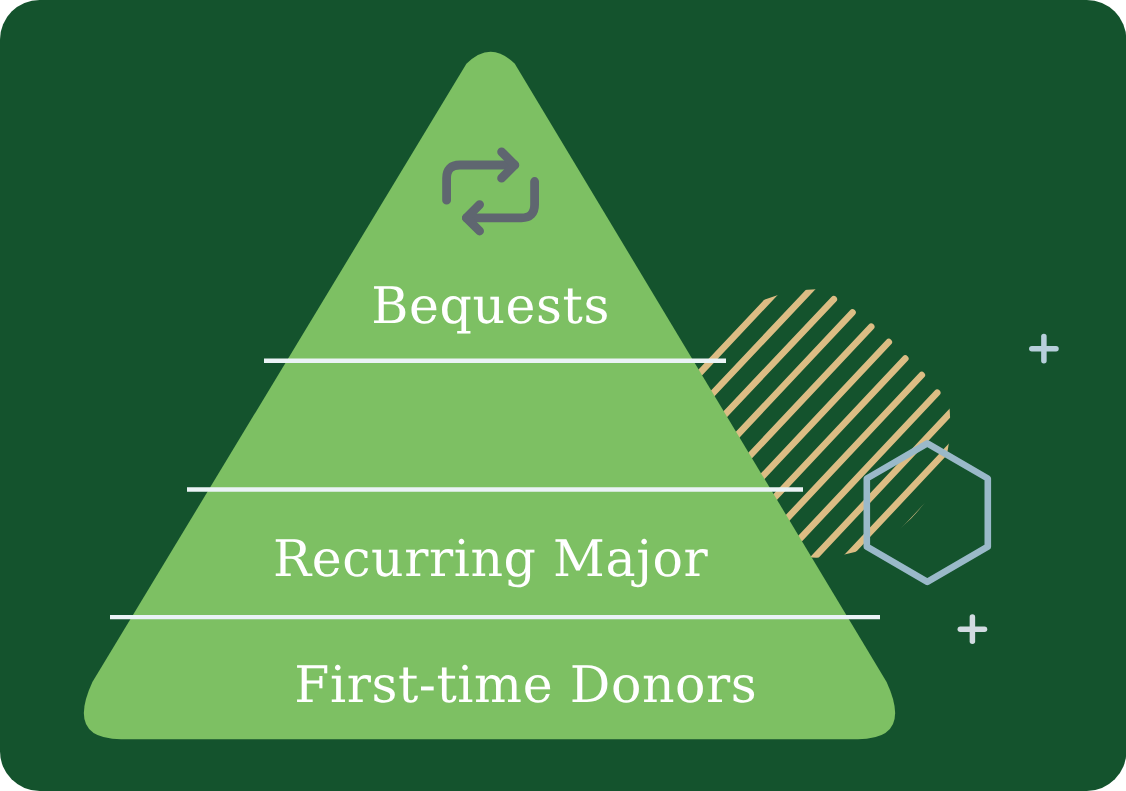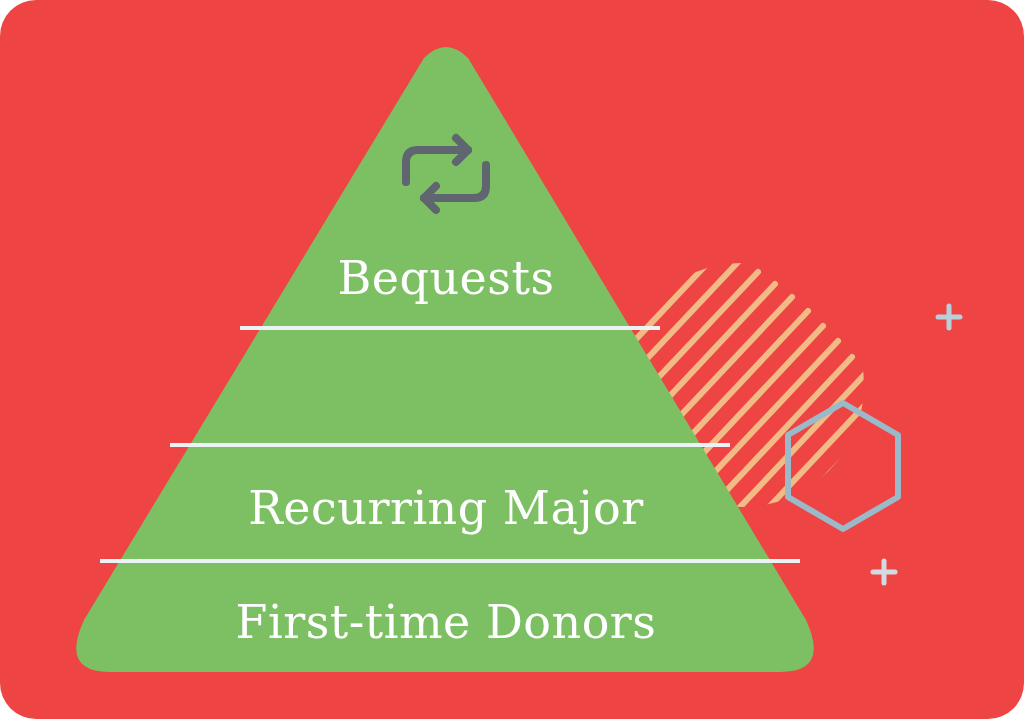--- a/index.html
+++ b/index.html
@@ -1,19 +1,19 @@
 <!DOCTYPE html>
 <html><head>
 <meta charset="utf-8">
 <style>
   html, body { margin: 0; padding: 0; background: #ffffff; }
   body { width: 1024px; height: 719px; position: relative; overflow: hidden; }
   .card {
     position: absolute; left: 0; top: 0; width: 1024px; height: 719px;
-    background: #ef4444; border-radius: 36px; overflow: hidden;
+    background: #14532d; border-radius: 36px; overflow: hidden;
   }
   svg.art { position: absolute; left: 0; top: 0; }
   .label {
     position: absolute; left: 0; width: 892px; text-align: center;
     color: #ffffff; font-family: "DejaVu Serif", serif; font-size: 46px;
     line-height: 60px; letter-spacing: 0.5px; white-space: nowrap;
   }
 </style>
 </head>
 <body>
@@ -73,15 +73,15 @@
     <g fill="none" stroke="#5f6670" stroke-width="8" stroke-linecap="round" stroke-linejoin="round">
       <path d="M 406 182 L 406 162 Q 406 150 418 150 L 468 150"></path>
       <path d="M 456 138 L 468 150 L 456 162"></path>
       <path d="M 486 165 L 486 186 Q 486 198 474 198 L 424 198"></path>
       <path d="M 436 186 L 424 198 L 436 210"></path>
     </g>
   </svg>
 
   <div class="label" style="top:248px;">Bequests</div>
   <div class="label" style="top:478px;">Recurring Major</div>
-  <div class="label" style="top:592px;">First-time Donors</div>
+  <div class="label" style="top:592px;margin-left:32px;">First-time Donors</div>
 
 </div>
 
 </body></html>

